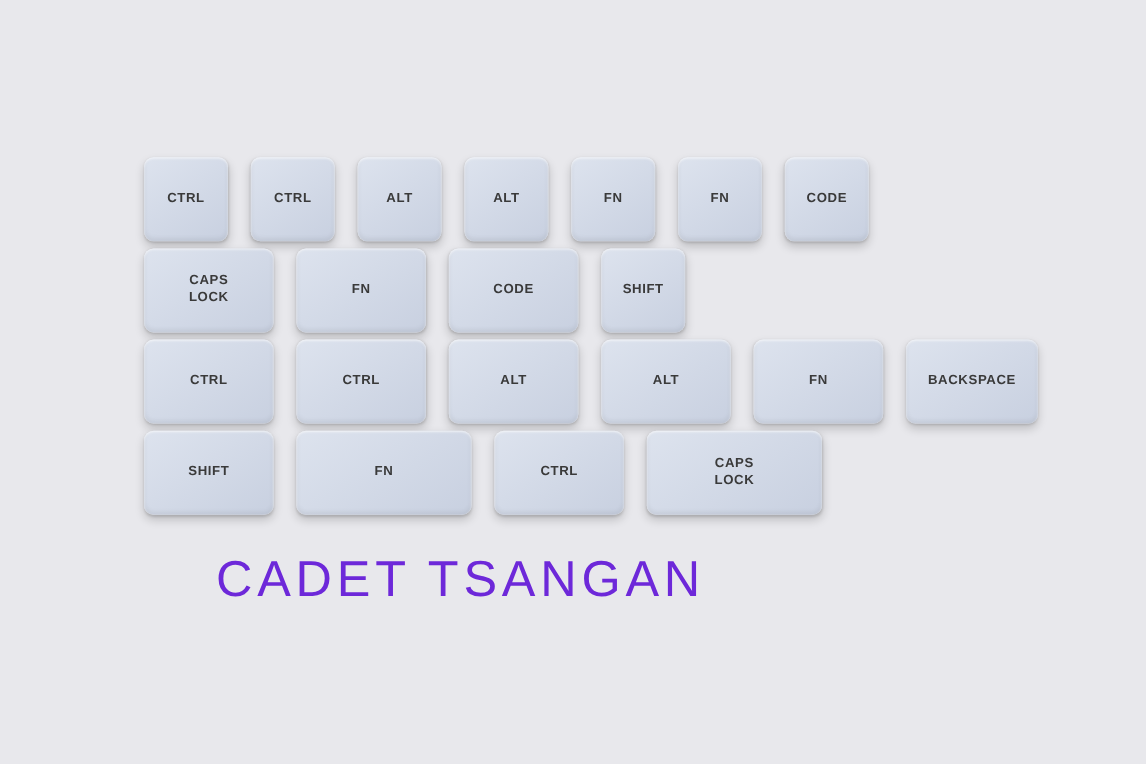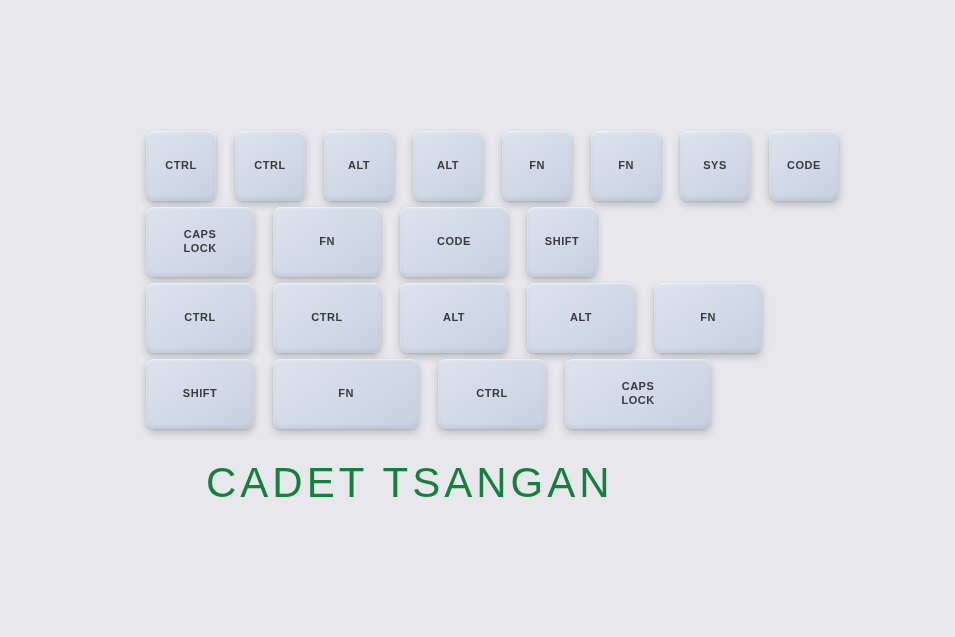--- a/index.html
+++ b/index.html
@@ -58,21 +58,21 @@
     .key-caps-lock-wide { width: 110px; height: 70px; }
 
     
     .row-2 { margin-left: 0px; }
     .row-3 { margin-left: 0px; }
     .row-4 { margin-left: 0px; }
 
     .title {
       font-size: 42px;
       font-weight: 300;
-      color: #15803d;
+      color: #6d28d9;
       letter-spacing: 4px;
       font-family: 'Arial', sans-serif;
       align-self: flex-start;
       margin-left: 60px;
     }
 
     .page-wrapper {
       display: flex;
       flex-direction: column;
       align-items: flex-start;
@@ -98,23 +98,20 @@
       <div class="key key-1u">
           <span>ALT</span>
         </div>
       <div class="key key-1u">
           <span>FN</span>
         </div>
       <div class="key key-1u">
           <span>FN</span>
         </div>
       <div class="key key-1u">
-          <span>SYS</span>
-        </div>
-      <div class="key key-1u">
           <span>CODE</span>
         </div>
     </div>
 
     <div class="key-row row-2">
       <div class="key key-1u5">
           <span>CAPS<br>LOCK</span>
         </div>
       <div class="key key-1u5">
           <span>FN</span>
@@ -136,20 +133,23 @@
         </div>
       <div class="key key-1u5">
           <span>ALT</span>
         </div>
       <div class="key key-1u5">
           <span>ALT</span>
         </div>
       <div class="key key-1u5">
           <span>FN</span>
         </div>
+      <div class="key key-backspace-wide">
+          <span>BACKSPACE</span>
+        </div>
     </div>
 
     <div class="key-row row-4">
       <div class="key key-1u5">
           <span>SHIFT</span>
         </div>
       <div class="key key-2u">
           <span>FN</span>
         </div>
       <div class="key key-1u5">

